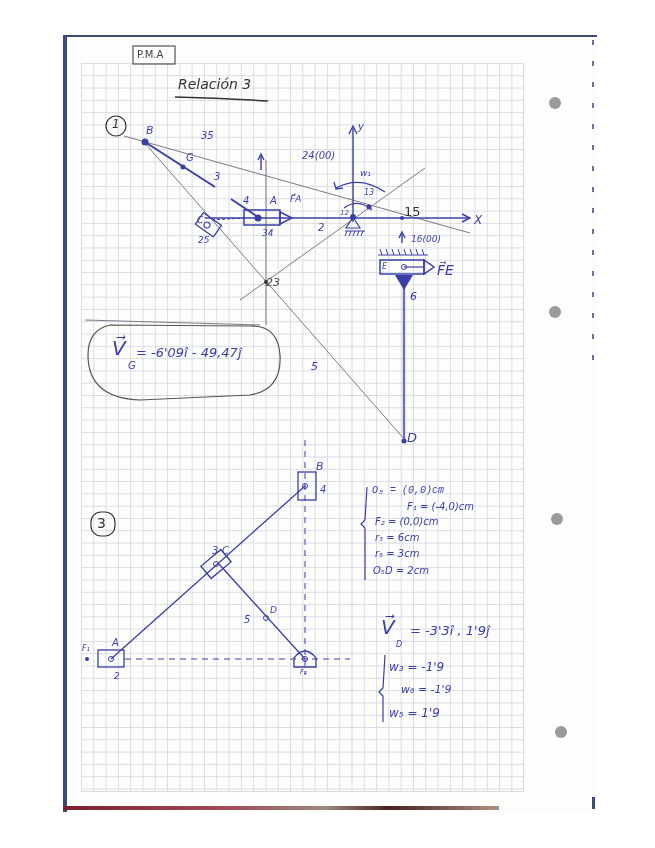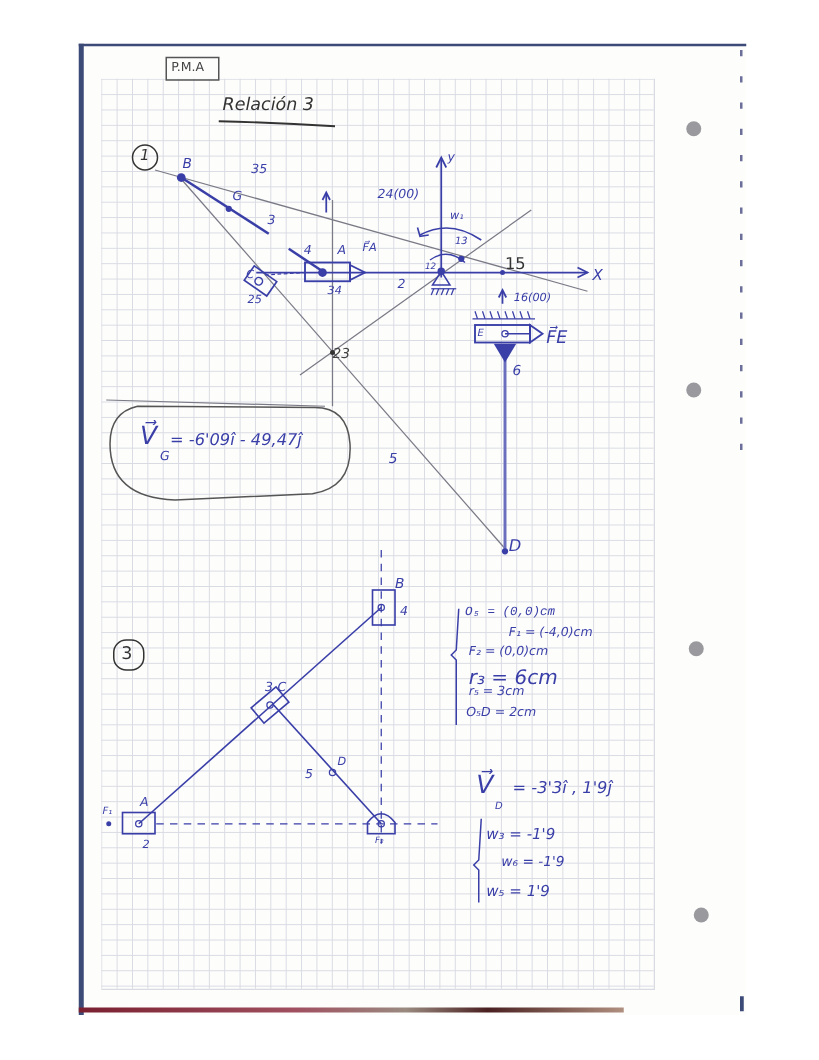--- a/index.html
+++ b/index.html
@@ -194,21 +194,21 @@
 <div class="hw" style="left:222px;top:545px;font-size:10px;">C</div>
 <div class="hw" style="left:316px;top:460px;font-size:11px;">B</div>
 <div class="hw" style="left:320px;top:484px;font-size:10px;">4</div>
 <div class="hw" style="left:244px;top:614px;font-size:10px;">5</div>
 <div class="hw" style="left:270px;top:605px;font-size:9px;">D</div>
 <div class="hw" style="left:300px;top:668px;font-size:7px;">F₂</div>
 
 <div class="hw" style="left:372px;top:485px;font-size:10px;font-family:Liberation Mono, monospace;">O₅ = (0,0)cm</div>
 <div class="hw" style="left:373px;top:501px;font-size:10px;margin-left:34px;">F₁ = (-4,0)cm</div>
 <div class="hw" style="left:375px;top:516px;font-size:10px;">F₂ = (0,0)cm</div>
-<div class="hw" style="left:375px;top:532px;font-size:16px;">r₃ = 6cm</div>
+<div class="hw" style="left:375px;top:532px;font-size:10px;">r₃ = 6cm</div>
 <div class="hw" style="left:375px;top:548px;font-size:10px;">r₅ = 3cm</div>
 <div class="hw" style="left:373px;top:565px;font-size:10px;">O₅D = 2cm</div>
 
 <div class="hw" style="left:381px;top:615px;font-size:20px;">V⃗</div>
 <div class="hw" style="left:396px;top:640px;font-size:8px;">D</div>
 <div class="hw" style="left:410px;top:623px;font-size:13px;">= -3'3î , 1'9ĵ</div>
 
 <div class="hw" style="left:389px;top:660px;font-size:12px;">w₃ = -1'9</div>
 <div class="hw" style="left:401px;top:683px;font-size:11px;">w₆ = -1'9</div>
 <div class="hw" style="left:389px;top:706px;font-size:12px;">w₅ = 1'9</div>

